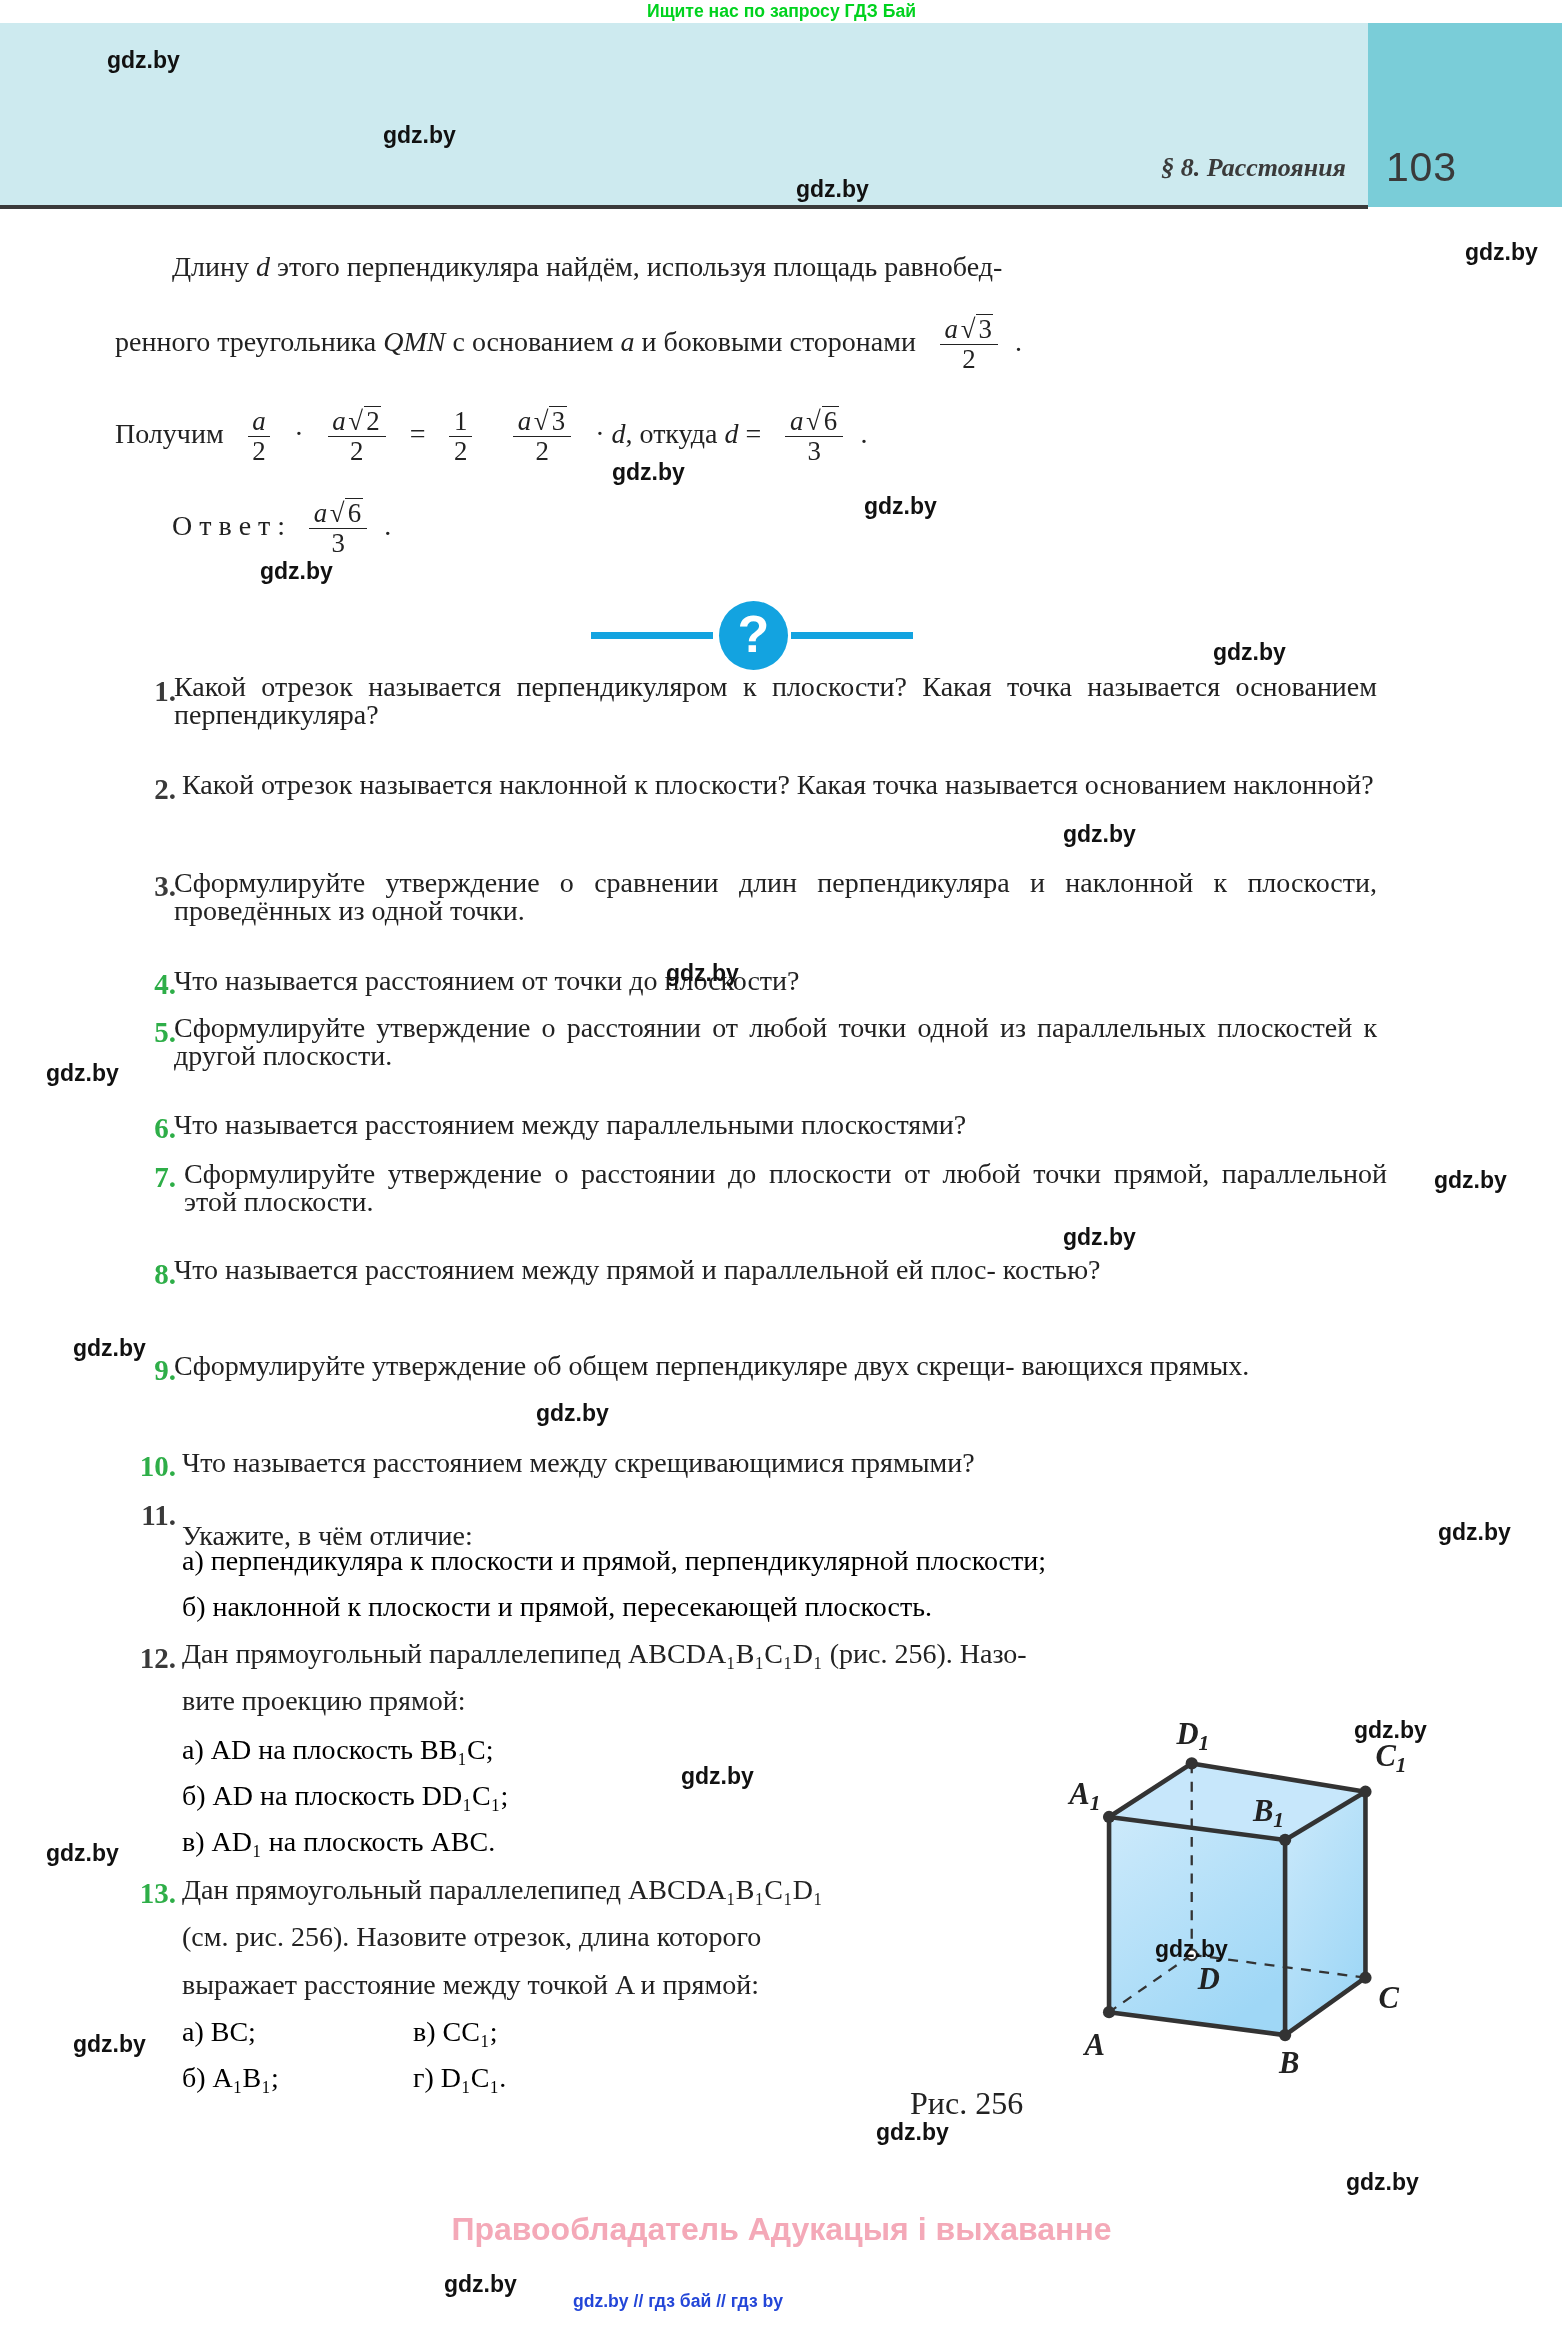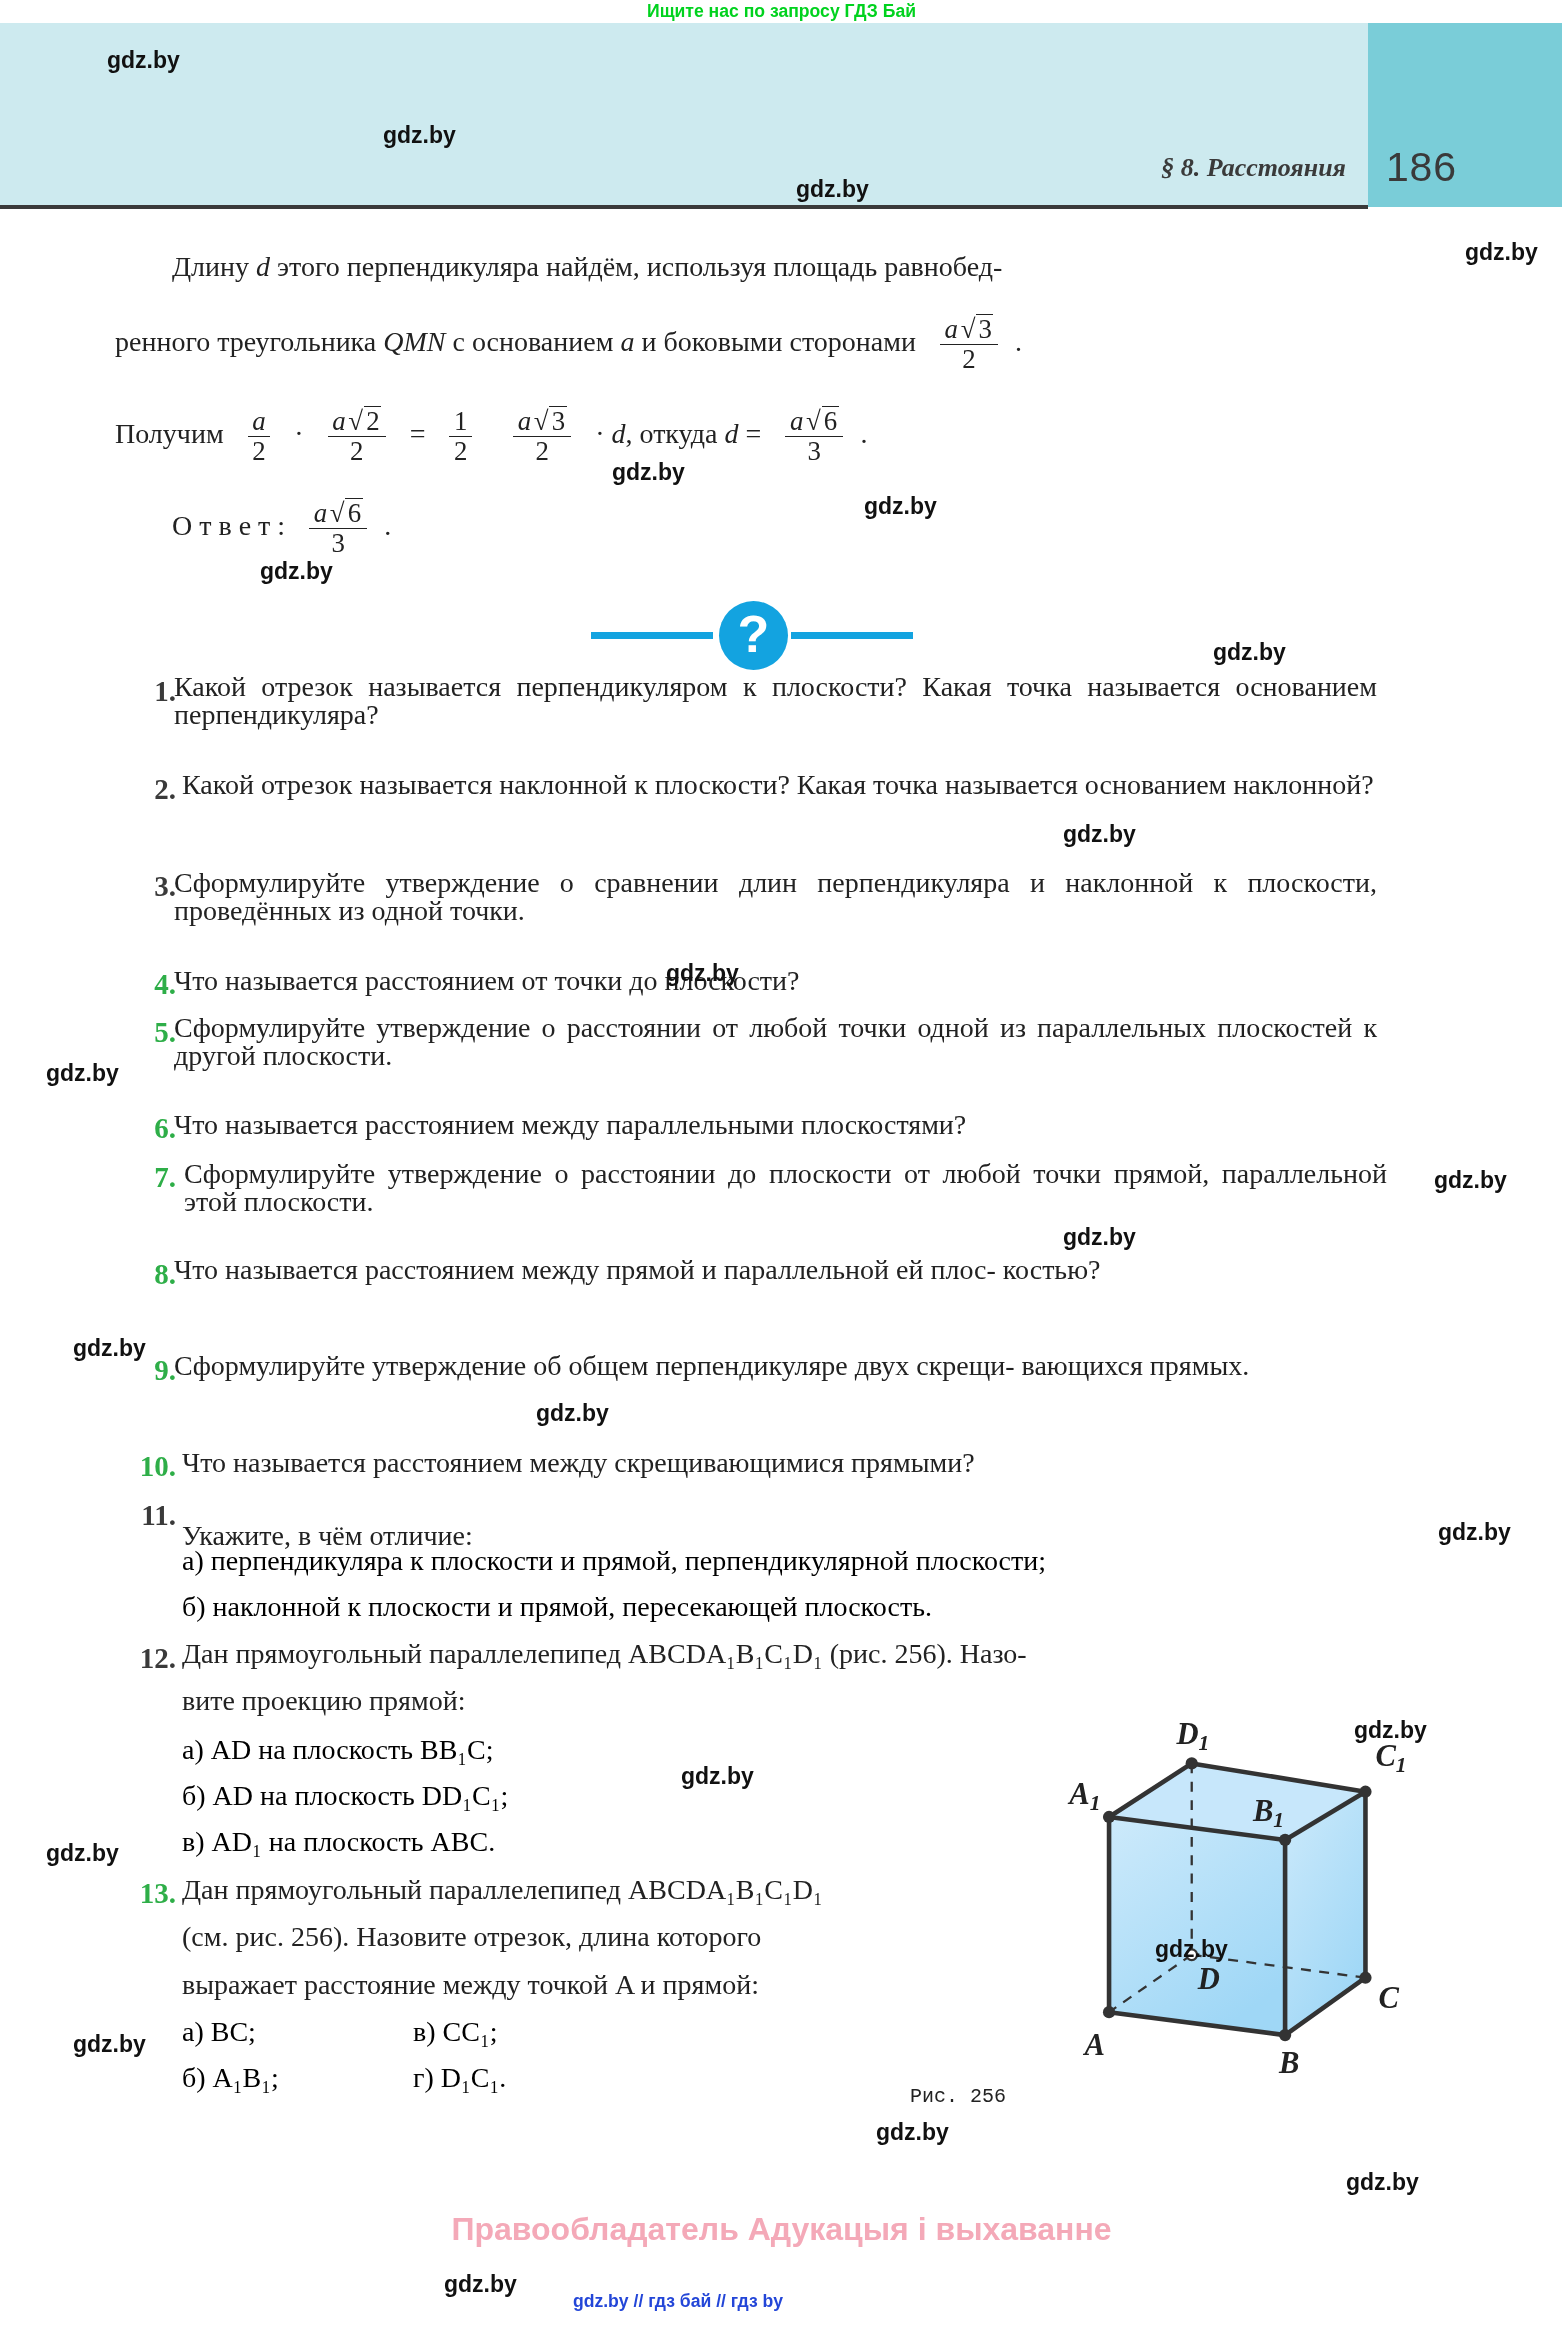--- a/index.html
+++ b/index.html
@@ -129,23 +129,22 @@
   .sub {
     position:absolute;
     font-size:28px; line-height:1.0;
     color:#000000;
   }
 
   
   .figure { position:absolute; top:1706px; left:1063px; width:360px; height:398px; }
   .figcaption {
     position:absolute; top:2085px; left:910px;
-    font-size:20px; color:#222;
-    white-space:nowrap;
-    font-family:Liberation Mono, monospace;
+    font-size:32px; color:#222;
+    white-space:nowrap;
   }
 
   
   .copyright {
     position:absolute; top:2211px; left:0; width:1563px;
     text-align:center;
     font-family:"Liberation Sans", sans-serif;
     font-size:32px; font-weight:700;
     color:#f4a9b8;
     white-space:nowrap;
@@ -171,21 +170,21 @@
 </style>
 </head>
 <body>
 
 <div class="promo">Ищите нас по запросу ГДЗ Бай</div>
 
 <div class="header"></div>
 <div class="header-rule"></div>
 <div class="pagebox"></div>
 <div class="section-title">§ 8. Расстояния</div>
-<div class="pagenum">186</div>
+<div class="pagenum">103</div>
 
 <div class="body-area">
 
   <div class="para" style="top:23px; left:115px; width:1339px;">
     <span style="display:inline-block;width:57px;"></span><span>Длину </span><i class="v">d</i><span> этого перпендикуляра найдём, используя площадь равнобед-</span>
   </div>
 
   <div class="para" style="top:84px; left:115px; width:1346px;">
     <span>ренного треугольника </span><i class="v">QMN</i><span> с основанием </span><i class="v">a</i><span> и боковыми сторонами </span><span class="frac"><span class="num"><i class="v">a</i><span class="sqrt"><span class="radsym">√</span><span class="radicand">3</span></span></span><span class="den">2</span></span><span>.</span>
   </div>

